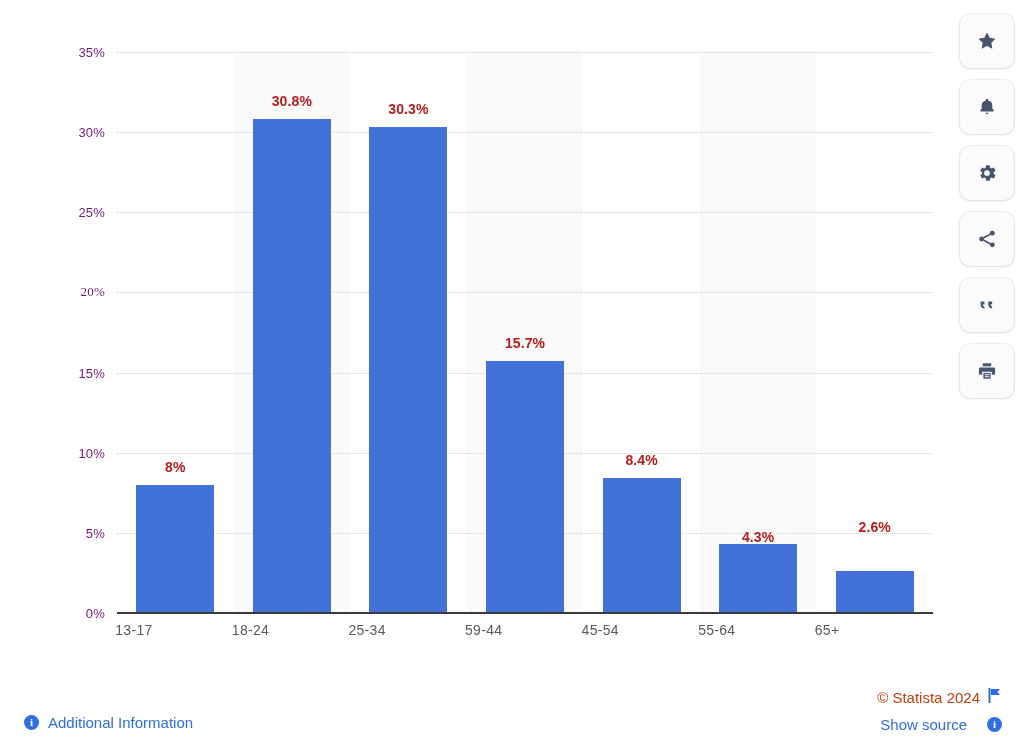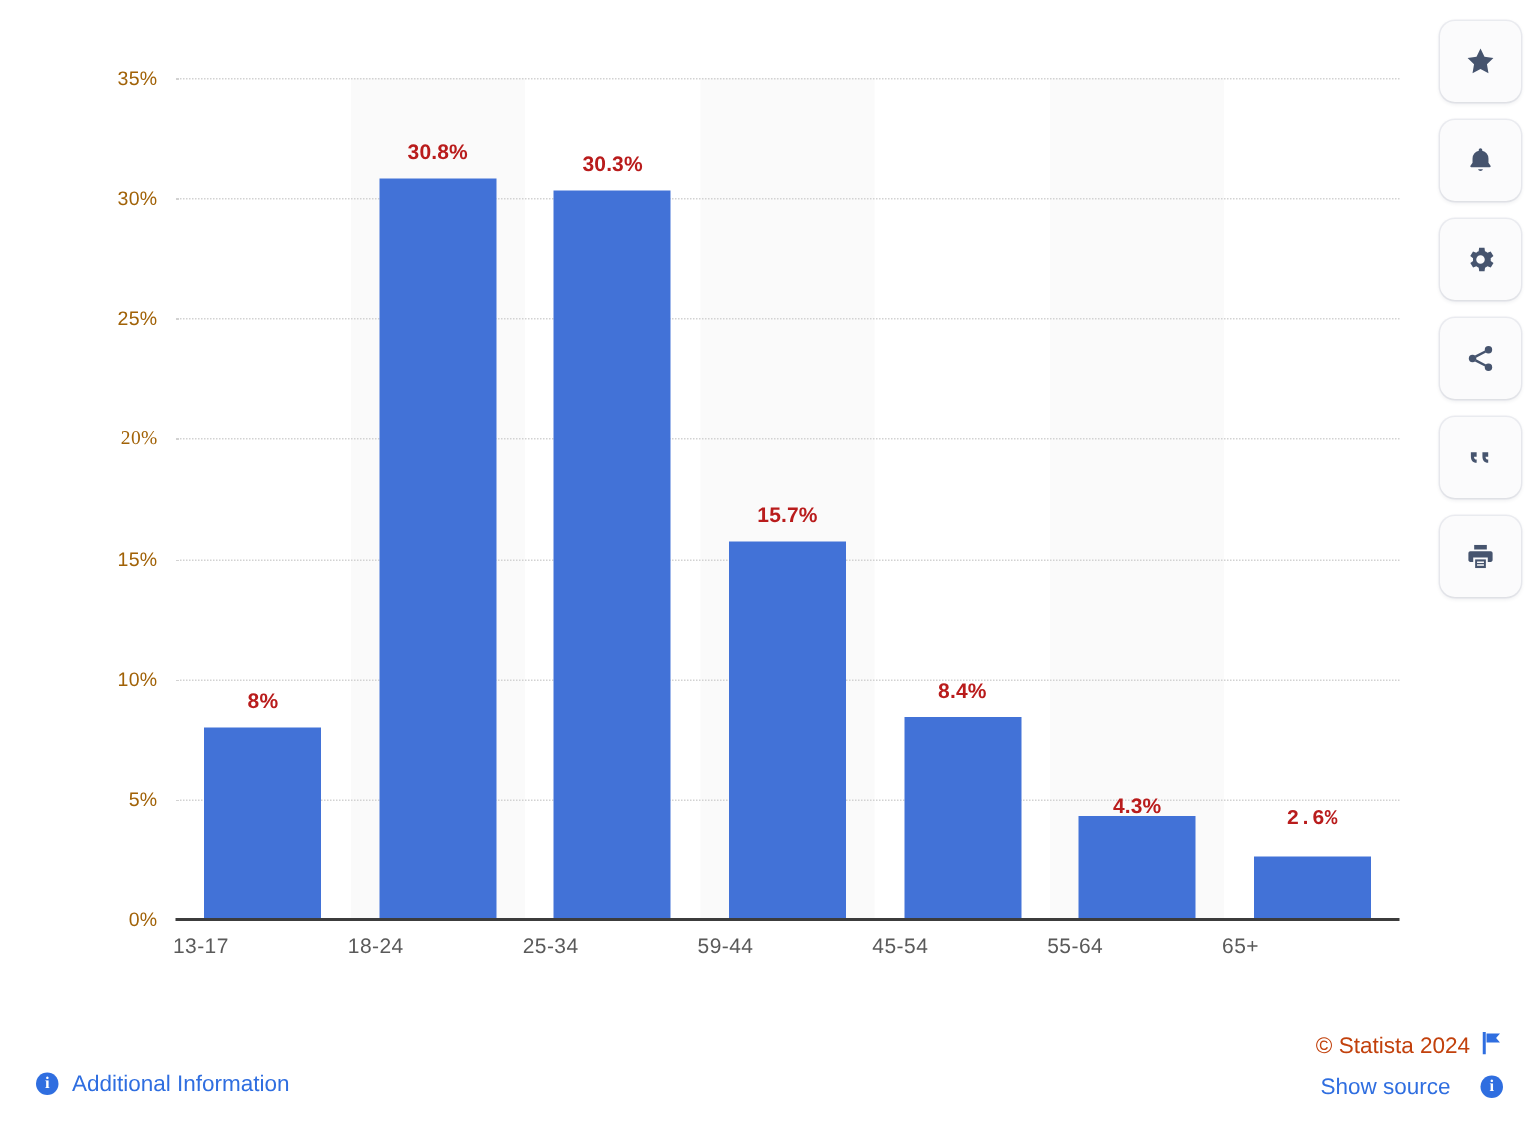--- a/index.html
+++ b/index.html
@@ -58,21 +58,21 @@
     background: #3c3c3c;
   }
 
   
   .ytick {
     position: absolute;
     right: 0;
     width: 100%;
     text-align: right;
     font-size: 13px;
-    color: #a16207;
+    color: #701a75;
     letter-spacing: .2px;
     white-space: nowrap;
     transform: translateY(-50%);
   }
   .ytick-wrap {
     position: absolute;
     left: 55px; top: 52px;
     width: 50px; height: 561px;
   }
 
@@ -222,21 +222,21 @@
           <div class="bar-label" style="left: 114.857px; width: 120px; top: 41.32px;">30.8%</div>
           <div class="bar" style="left: 252.429px; width: 78px; height: 485.666px; background: rgb(66, 114, 215);"></div>
           <div class="bar-label" style="left: 231.429px; width: 120px; top: 49.3343px;">30.3%</div>
           <div class="bar" style="left: 369px; width: 78px; height: 251.649px; background: rgb(66, 114, 215);"></div>
           <div class="bar-label" style="left: 348px; width: 120px; top: 283.351px;">15.7%</div>
           <div class="bar" style="left: 485.571px; width: 78px; height: 134.64px; background: rgb(66, 114, 215);"></div>
           <div class="bar-label" style="left: 464.571px; width: 120px; top: 400.36px;">8.4%</div>
           <div class="bar" style="left: 602.143px; width: 78px; height: 68.9229px; background: rgb(66, 114, 215);"></div>
           <div class="bar-label" style="left: 581.143px; width: 120px; top: 466.077px; margin-top: 11px;">4.3%</div>
           <div class="bar" style="left: 718.714px; width: 78px; height: 41.6743px; background: rgb(66, 114, 215);"></div>
-          <div class="bar-label" style="left: 697.714px; width: 120px; top: 486px; font-family: Liberation Mono, monospace;">2.6%</div>
+          <div class="bar-label" style="left: 697.714px; width: 120px; top: 467px;">2.6%</div>
         </div>
     </div>
 
     <div class="axis-line"></div>
 
     <div id="xticks">
         <div class="xtick" style="left: 115.286px; width: 120px;">13-17</div>
         <div class="xtick" style="left: 231.857px; width: 120px;">18-24</div>
         <div class="xtick" style="left: 348.429px; width: 120px;">25-34</div>
         <div class="xtick" style="left: 465px; width: 120px;">59-44</div>

